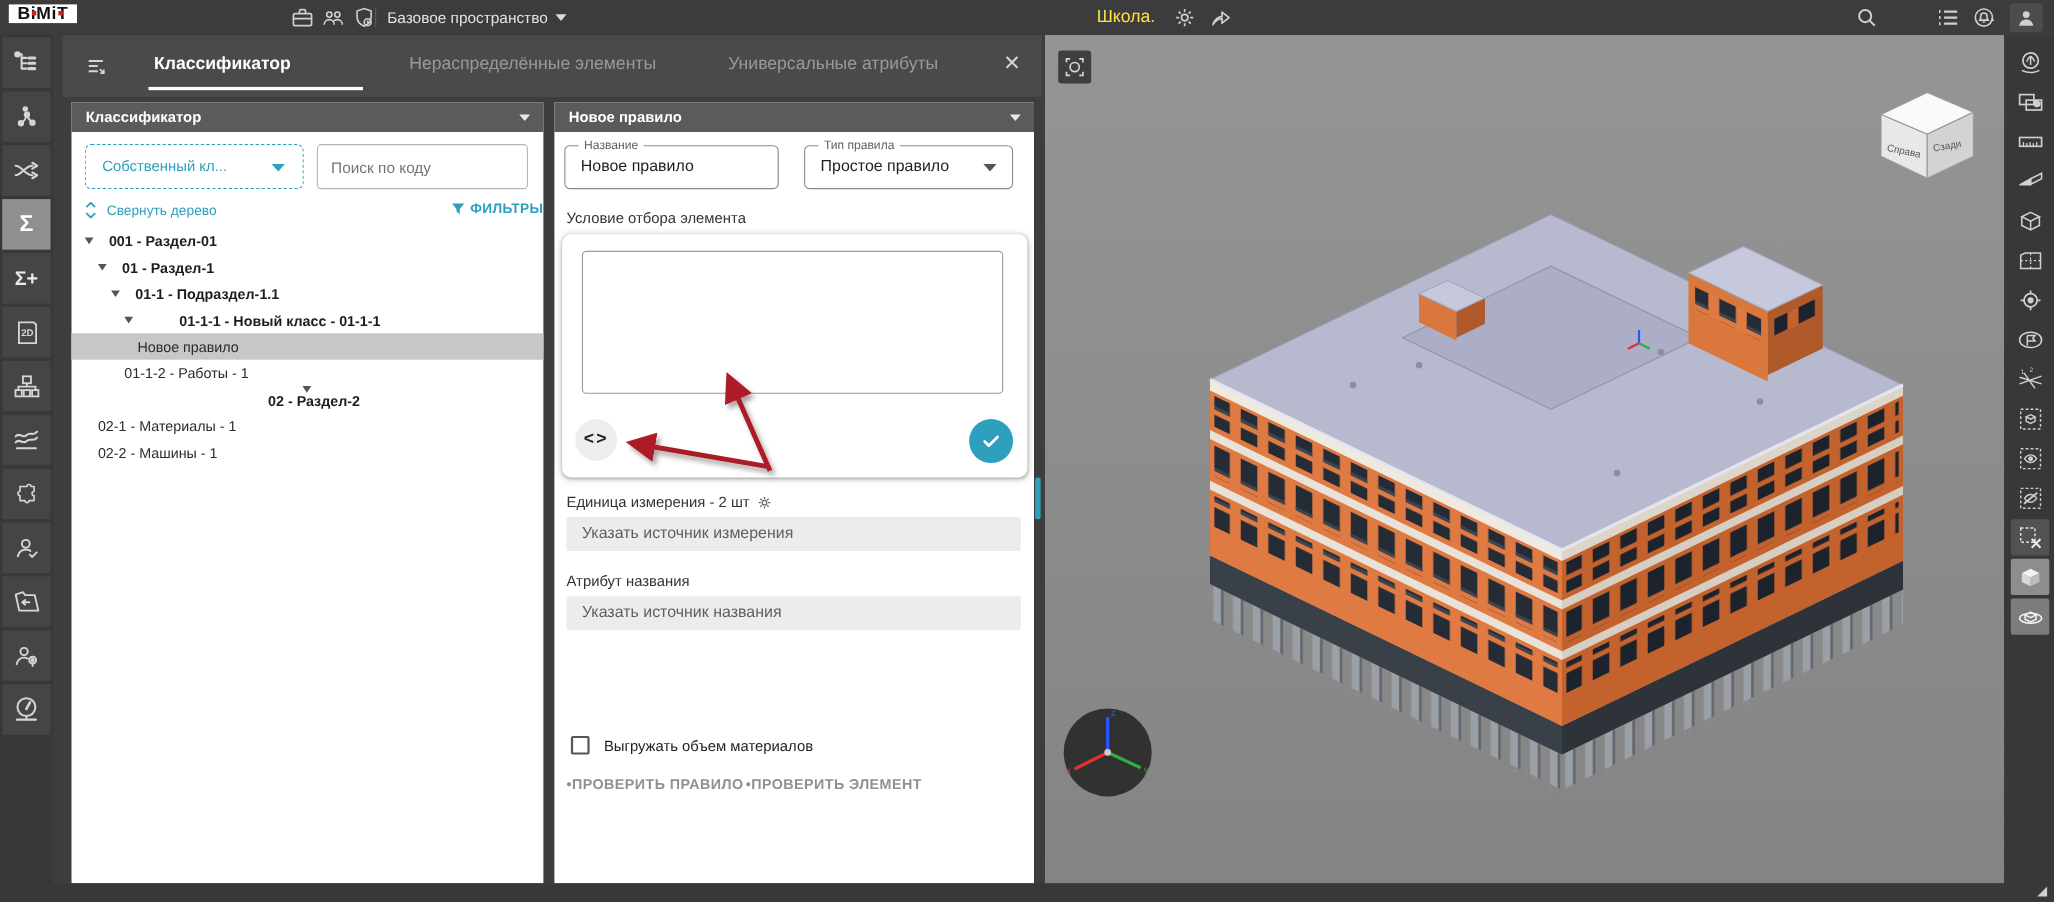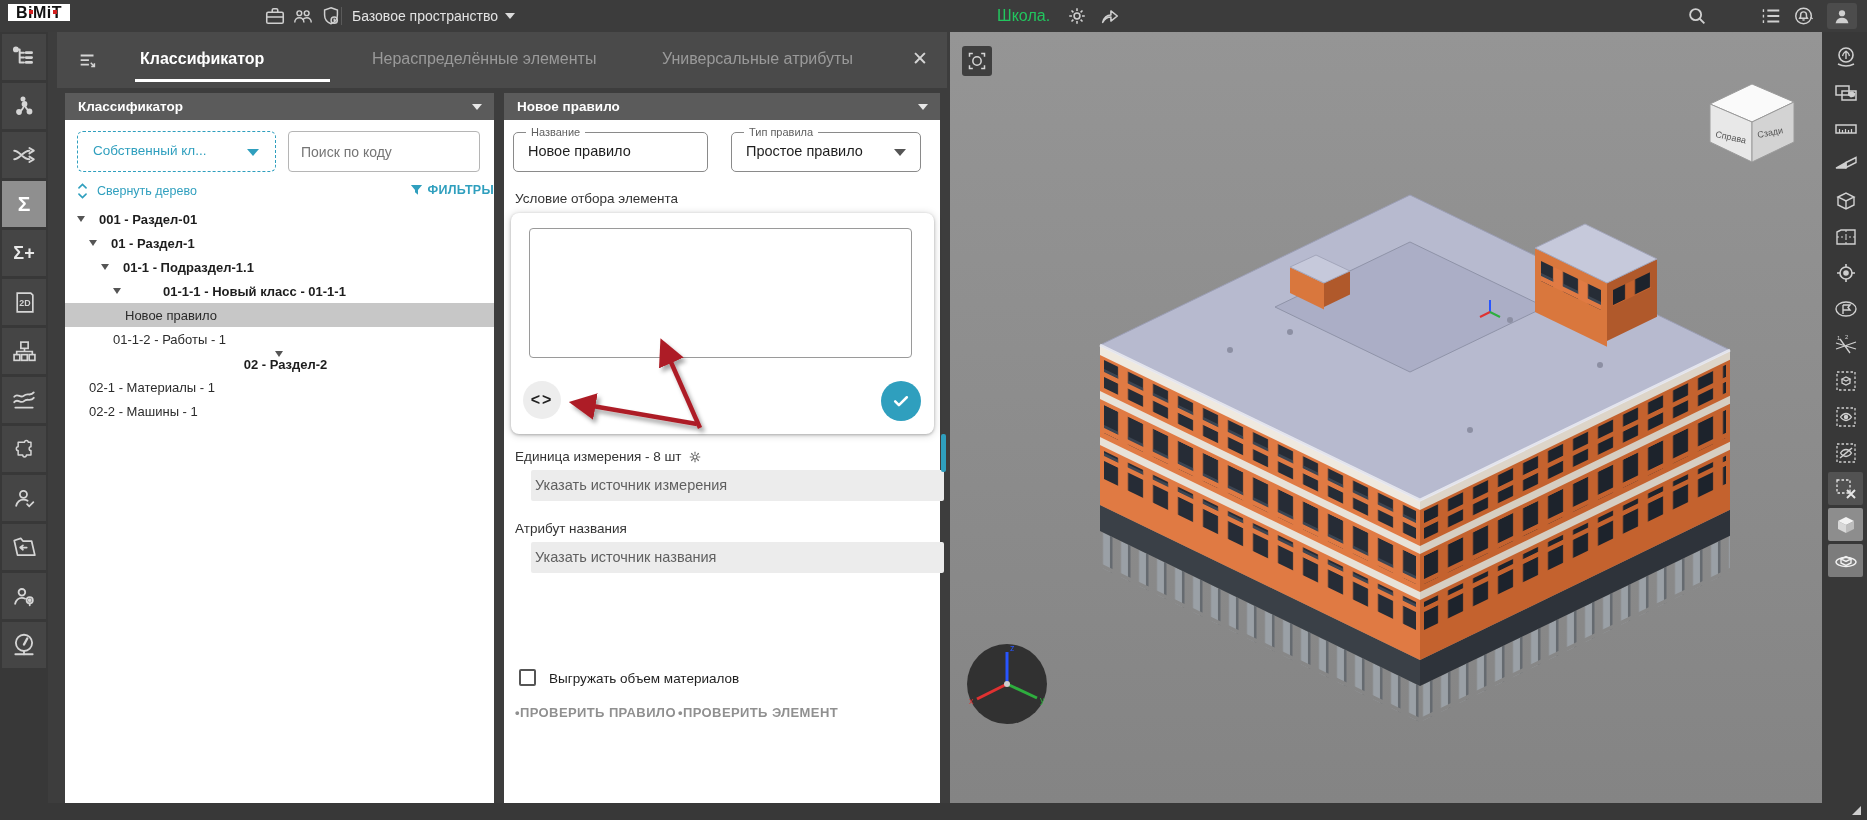--- a/index.html
+++ b/index.html
@@ -55,21 +55,21 @@
   .tree-row.bold { font-weight:700; color:#1d1d1d; }
   .tree-row.selected { background:#c7c7c7; }
   .tcaret { width:0; height:0; border-left:4.5px solid transparent; border-right:4.5px solid transparent; border-top:6px solid #555; margin-right:14px; flex:0 0 auto; }
 
   
   .float-box { position:absolute; border:1.5px solid #8a8a8a; border-radius:5px; background:#fff; }
   .float-label { position:absolute; top:-7px; left:12px; background:#fff; padding:0 5px; font-size:11px; color:#5f5f5f; white-space:nowrap; }
   .float-value { position:absolute; left:14px; top:10px; font-size:14.5px; color:#1e1e1e; white-space:nowrap; }
   .sel-caret { position:absolute; right:14px; top:16px; width:0; height:0; border-left:6px solid transparent; border-right:6px solid transparent; border-top:7px solid #555; }
   .sec-label { position:absolute; font-size:13.5px; color:#333; white-space:nowrap; }
-  .gray-input { position:absolute; background:#ececec; border-radius:2px; font-size:14.5px; color:#5f5f5f; line-height:31px; padding-left:4px; cursor:pointer;margin-left:16px; }
+  .gray-input { position:absolute; background:#ececec; border-radius:2px; font-size:14.5px; color:#5f5f5f; line-height:31px; padding-left:14px; cursor:pointer; }
   .cond-card { position:absolute; left:7px; top:120px; width:423px; height:221px; background:#fff; border-radius:8px; box-shadow:0 1px 3px rgba(0,0,0,.25), 0 1px 8px rgba(0,0,0,.18); }
   .cond-area { position:absolute; left:18px; top:15px; width:383px; height:130px; border:1px solid #9a9a9a; border-radius:4px; resize:none; font-family:inherit; }
   .code-btn { position:absolute; left:12px; top:168px; width:38px; height:38px; border-radius:50%; background:#ededed; border:none; font-size:16px; font-weight:700; color:#222; letter-spacing:2px; cursor:pointer; }
   .ok-btn { position:absolute; right:13px; top:168px; width:40px; height:40px; border-radius:50%; background:#2f9fbe; border:none; cursor:pointer; display:flex; align-items:center; justify-content:center; }
   .chk-box { position:absolute; width:17px; height:17px; border:2px solid #555; border-radius:2px; background:#fff; cursor:pointer; }
   .action-btn { position:absolute; font-size:13px; font-weight:600; color:#909090; letter-spacing:.4px; cursor:pointer; white-space:nowrap; }
 
   
   .viewport { position:absolute; left:950px; top:32px; width:872px; height:771px; background:linear-gradient(#949494,#858585); }
   .vp-btn { position:absolute; left:12px; top:14px; width:30px; height:30px; background:#3f3f3f; border-radius:3px; display:flex; align-items:center; justify-content:center; cursor:pointer; }
@@ -107,21 +107,21 @@
       <g fill="none" stroke="#cfcfcf" stroke-width="1.6">
           <path d="M12 3l7 2.5v5.5c0 4.5-3 8-7 9.5-4-1.5-7-5-7-9.5V5.5z"></path>
           <circle cx="15.5" cy="16.5" r="3.4"></circle>
           <path d="M15.5 14.8v1.8l1.3.8"></path>
         </g>
     </svg>
     <div class="tb-div" style="left:341px;"></div>
     <div class="tb-txt" style="left:352px;">Базовое пространство</div>
     <div class="tb-caret" style="left:505px; top:13px;"></div>
 
-    <div class="tb-txt" style="left:997px; font-size:16px; color:#22c55e; top:7px;">Школа.</div>
+    <div class="tb-txt" style="left:997px; font-size:16px; color:#fde047; top:7px;">Школа.</div>
     <svg class="tb-ic" style="left:1066px;" viewBox="0 0 24 24">
       <g fill="none" stroke="#cfcfcf" stroke-width="1.7">
           <circle cx="12" cy="12" r="3.2"></circle>
           <path d="M12 3.5v3M12 17.5v3M3.5 12h3M17.5 12h3M6 6l2.1 2.1M15.9 15.9L18 18M18 6l-2.1 2.1M8.1 15.9L6 18"></path>
         </g>
     </svg>
     <svg class="tb-ic" style="left:1099px;" viewBox="0 0 24 24">
       <path d="M4 19c1.5-5.5 5.5-8 9-8V6.5L20 12l-7 5.5V13c-3.2 0-6.5 1.6-9 6z" fill="none" stroke="#cfcfcf" stroke-width="1.7" stroke-linejoin="round"></path>
     </svg>
 
@@ -362,21 +362,21 @@
       <textarea class="cond-area" style=""></textarea>
       <button class="code-btn">&lt;&gt;</button>
       <button class="ok-btn">
         <svg viewBox="0 0 24 24" style="width:20px;height:20px;">
             <path d="M5 12.5l4.5 4.5L19 7.5" fill="none" stroke="#fff" stroke-width="3" stroke-linecap="round" stroke-linejoin="round"></path>
           </svg>
       </button>
     </div>
 
     <div class="sec-label" style="left:11px; top:356px; display:flex; align-items:center; gap:6px;">
-      <span>Единица измерения - 8 шт</span>
+      <span>Единица измерения - 2 шт</span>
       <svg viewBox="0 0 24 24" style="width:14px;height:14px;">
           <g fill="none" stroke="#666" stroke-width="2">
             <circle cx="12" cy="12" r="3.5"></circle>
             <path d="M12 3v3.5M12 17.5V21M3 12h3.5M17.5 12H21M5.6 5.6l2.5 2.5M15.9 15.9l2.5 2.5M18.4 5.6l-2.5 2.5M8.1 15.9l-2.5 2.5"></path>
           </g>
         </svg>
     </div>
     <div class="gray-input" style="left:11px; top:377px; width:413px; height:31px;">Указать источник измерения</div>
 
     <div class="sec-label" style="left:11px; top:428px;">Атрибут названия</div>

